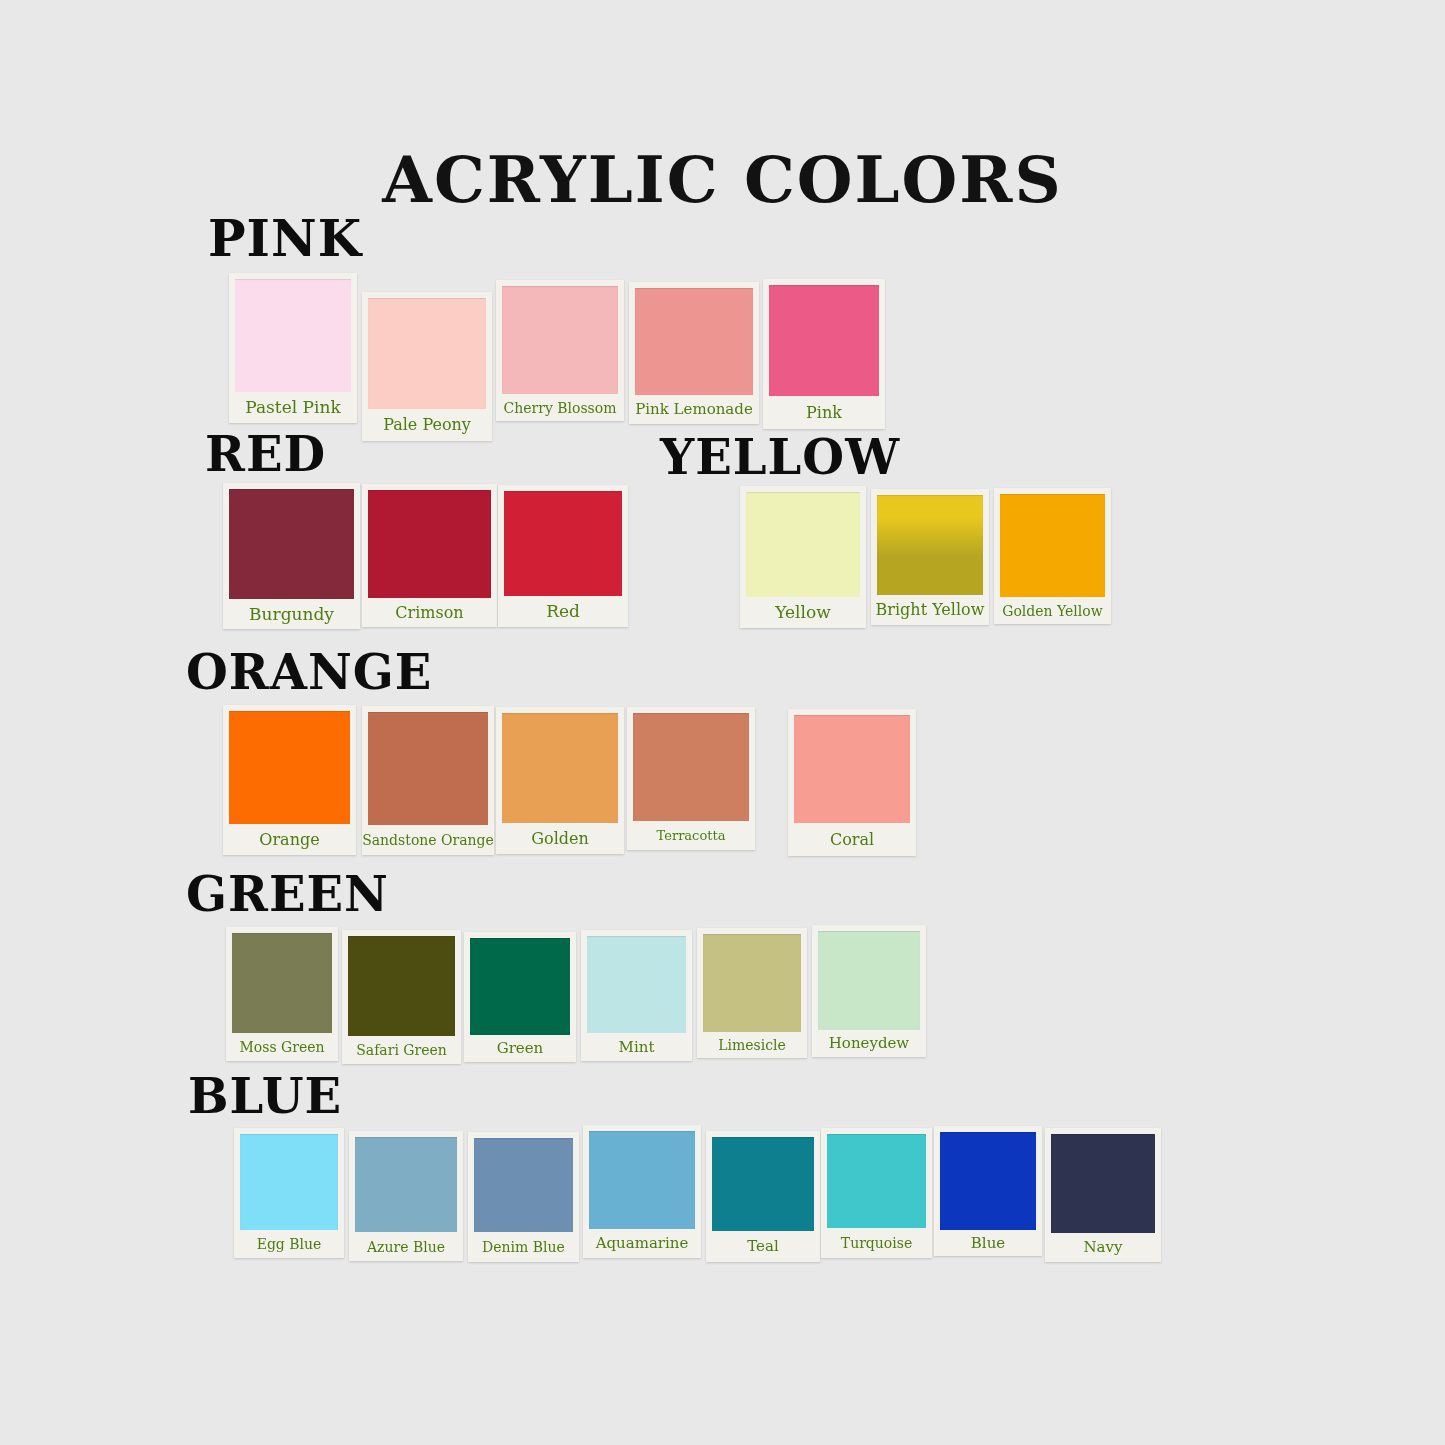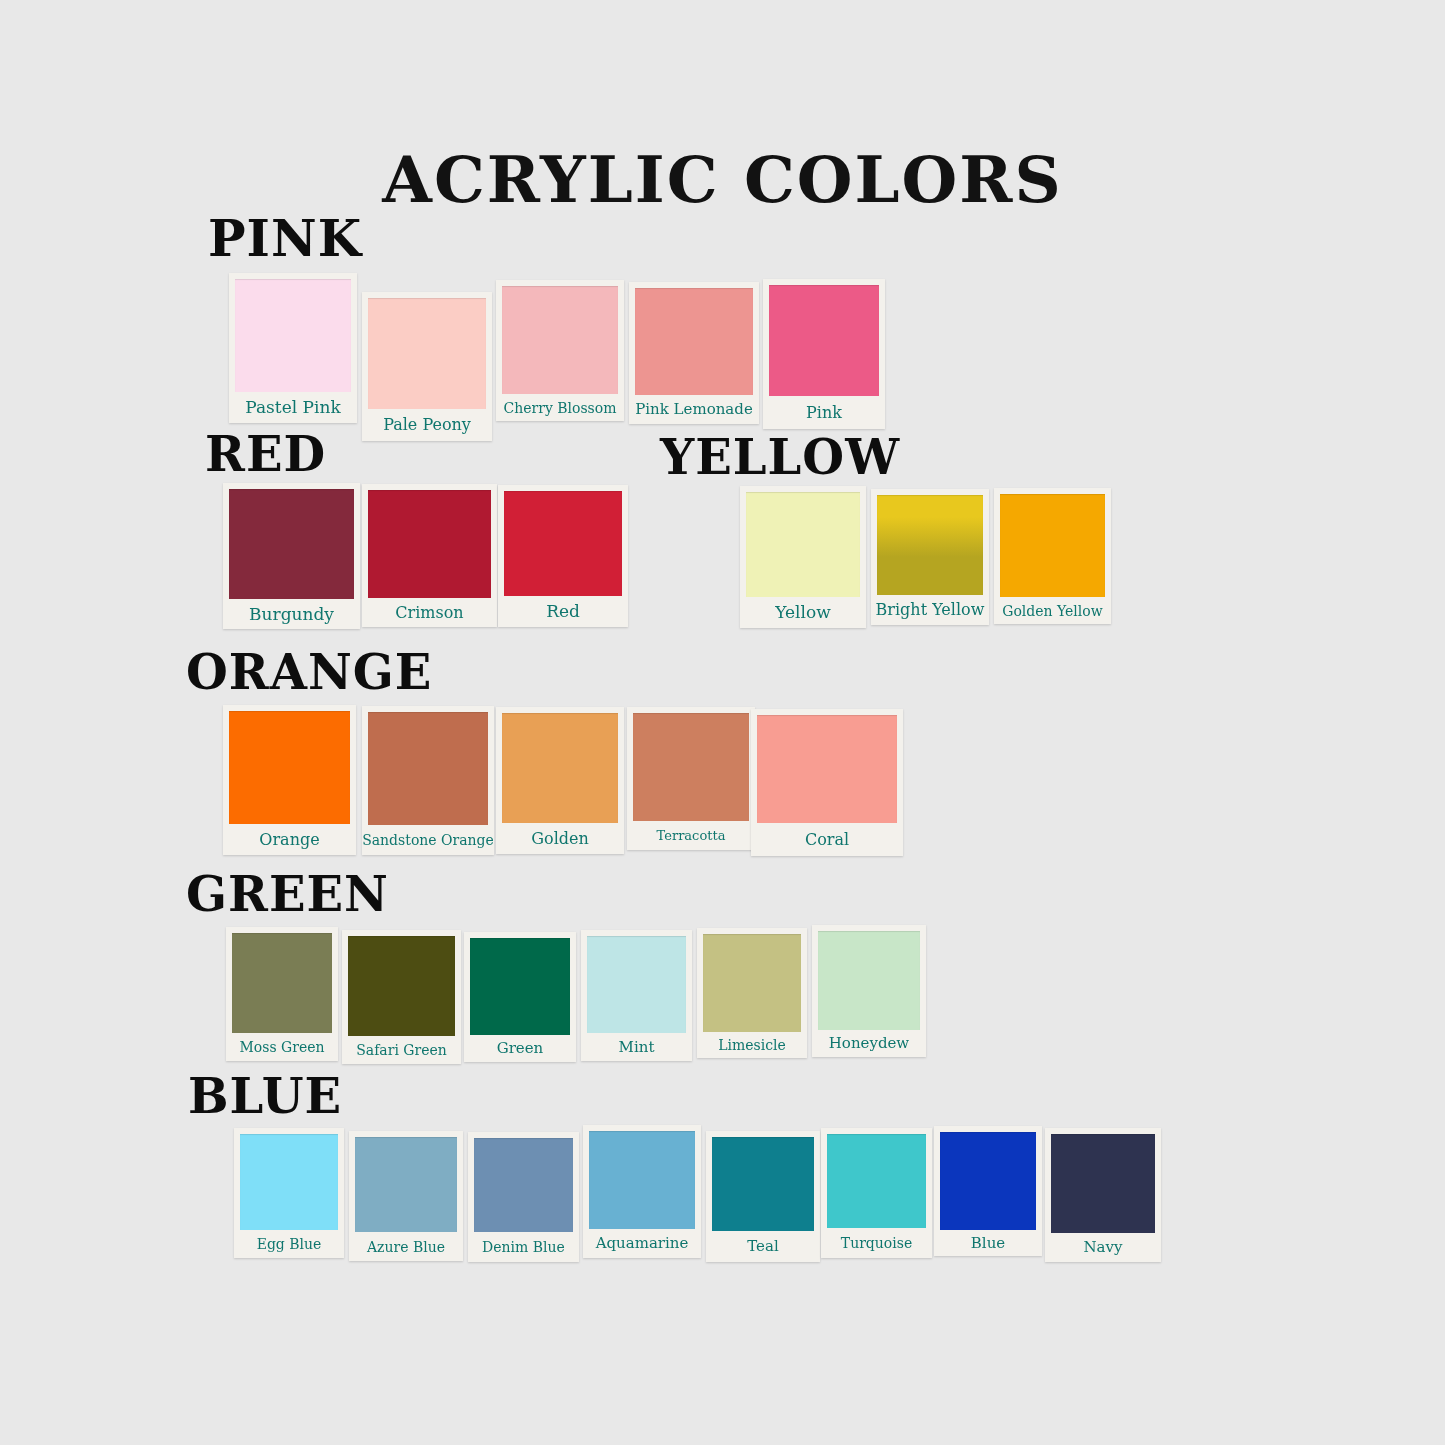--- a/index.html
+++ b/index.html
@@ -57,21 +57,21 @@
     flex-direction: column;
     align-items: stretch;
   }
   .card .chip {
     margin: 6px 6px 0 6px;
     flex: 1 1 auto;
     box-shadow: inset 0 1px 1px rgba(0,0,0,0.10);
   }
   .card .chip-label {
     font-family: "DejaVu Serif", serif;
-    color: #0f766e;
+    color: #4d7c0f;
     text-align: center;
     white-space: nowrap;
     line-height: 1;
     display: flex;
     align-items: center;
     justify-content: center;
   }
 </style>
 </head>
 <body>
@@ -142,21 +142,21 @@
         <div class="chip-label" style="font-size: 14px; flex: 1 1 auto;">Sandstone Orange</div>
       </div>
       <div class="card" style="left: 496px; top: 707px; width: 128px; height: 147px;">
         <div class="chip" style="height: 110px; flex: 0 0 110px; background: rgb(232, 160, 85);"></div>
         <div class="chip-label" style="font-size: 16px; flex: 1 1 auto;">Golden</div>
       </div>
       <div class="card" style="left: 627px; top: 707px; width: 128px; height: 143px;">
         <div class="chip" style="height: 108px; flex: 0 0 108px; background: rgb(205, 127, 95);"></div>
         <div class="chip-label" style="font-size: 13px; flex: 1 1 auto;">Terracotta</div>
       </div>
-      <div class="card" style="left: 751px; top: 709px; width: 152px; height: 147px;">
+      <div class="card" style="left: 788px; top: 709px; width: 128px; height: 147px;">
         <div class="chip" style="height: 108px; flex: 0 0 108px; background: rgb(248, 157, 146);"></div>
         <div class="chip-label" style="font-size: 16px; flex: 1 1 auto;">Coral</div>
       </div>
       <div class="card" style="left: 226px; top: 927px; width: 112px; height: 134px;">
         <div class="chip" style="height: 100px; flex: 0 0 100px; background: rgb(122, 125, 84);"></div>
         <div class="chip-label" style="font-size: 14px; flex: 1 1 auto;">Moss Green</div>
       </div>
       <div class="card" style="left: 342px; top: 930px; width: 119px; height: 134px;">
         <div class="chip" style="height: 100px; flex: 0 0 100px; background: rgb(77, 77, 18);"></div>
         <div class="chip-label" style="font-size: 14px; flex: 1 1 auto;">Safari Green</div>

